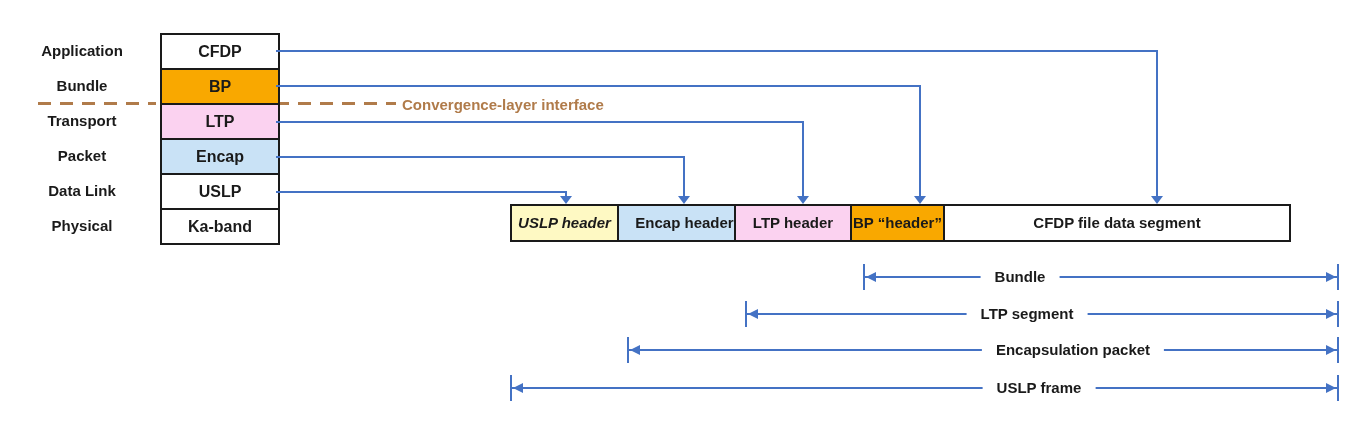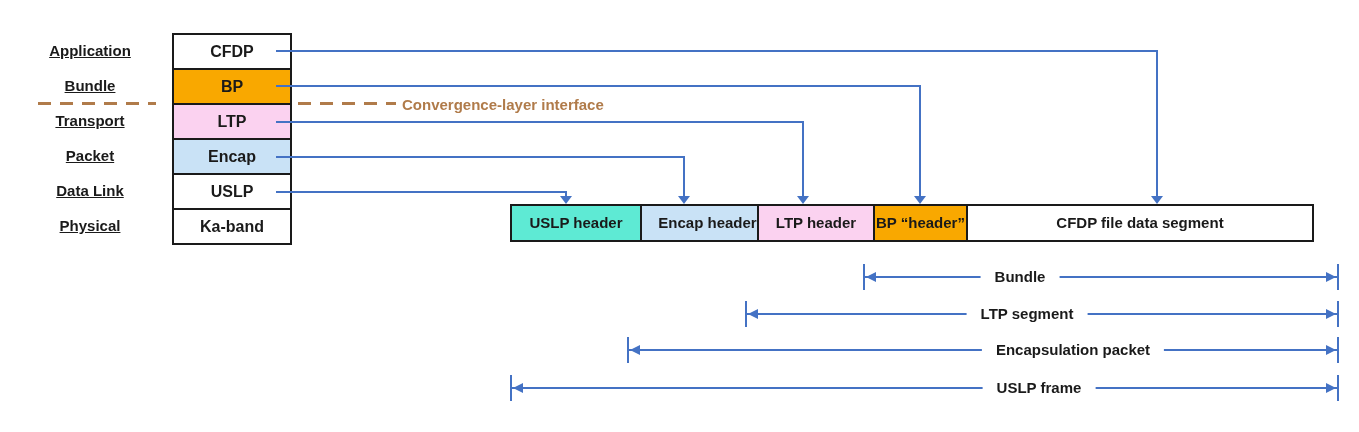--- a/index.html
+++ b/index.html
@@ -9,28 +9,28 @@
     height: 432px;
     background: #ffffff;
     font-family: "Liberation Sans", sans-serif;
     font-weight: bold;
     color: #1a1a1a;
     overflow: hidden;
   }
   .abs { position: absolute; }
 
   
-  .layer-labels { left: 20px; top: 33px; width: 140px; text-decoration: underline; }
+  .layer-labels { left: 12px; top: 33px; width: 140px; }
   .layer-label {
     height: 35px; line-height: 35px;
     text-align: center; font-size: 15px;
   }
 
   
-  .stack { left: 172px; top: 33px; width: 120px; }
+  .stack { left: 160px; top: 33px; width: 120px; }
   .stack-box {
     box-sizing: border-box;
     width: 120px; height: 37px;
     border: 2px solid #1a1a1a;
     margin-top: -2px;
     text-align: center; line-height: 33px;
     font-size: 16px;
     background: #fff;
   }
   .stack-box:first-child { margin-top: 0; }
@@ -131,21 +131,21 @@
 
   <div class="abs hline" style="left:276px; top:156px; width:409px;"></div>
   <div class="abs vline" style="left:683px; top:156px; height:40px;"></div>
   <div class="abs head-down" style="left:678px; top:196px;"></div>
 
   <div class="abs hline" style="left:276px; top:191px; width:291px;"></div>
   <div class="abs vline" style="left:565px; top:191px; height:5px;"></div>
   <div class="abs head-down" style="left:560px; top:196px;"></div>
 
   <div class="abs packet-row">
-    <div class="packet-seg" style="width: 132px; background-color: #5eead4;">USLP header</div>
+    <div class="packet-seg" style="width: 109px; background-color: #fef9c3; font-style: italic;">USLP header</div>
     <div class="packet-seg" style="width: 119px; background-color: rgb(201, 226, 246); padding-left: 16px;">Encap header</div>
     <div class="packet-seg" style="width: 118px; background-color: rgb(251, 210, 240);">LTP header</div>
     <div class="packet-seg" style="width: 95px; background-color: rgb(249, 168, 0);">BP “header”</div>
     <div class="packet-seg" style="width: 348px; background-color: rgb(255, 255, 255);">CFDP file data segment</div>
   </div>
 
   <div>
     <div class="abs endbar" style="left:863px; top:264px;"></div>
     <div class="abs hline" style="left:865px; top:276px; width:472px;"></div>
     <div class="abs head-left" style="left:866px; top:272px;"></div>

